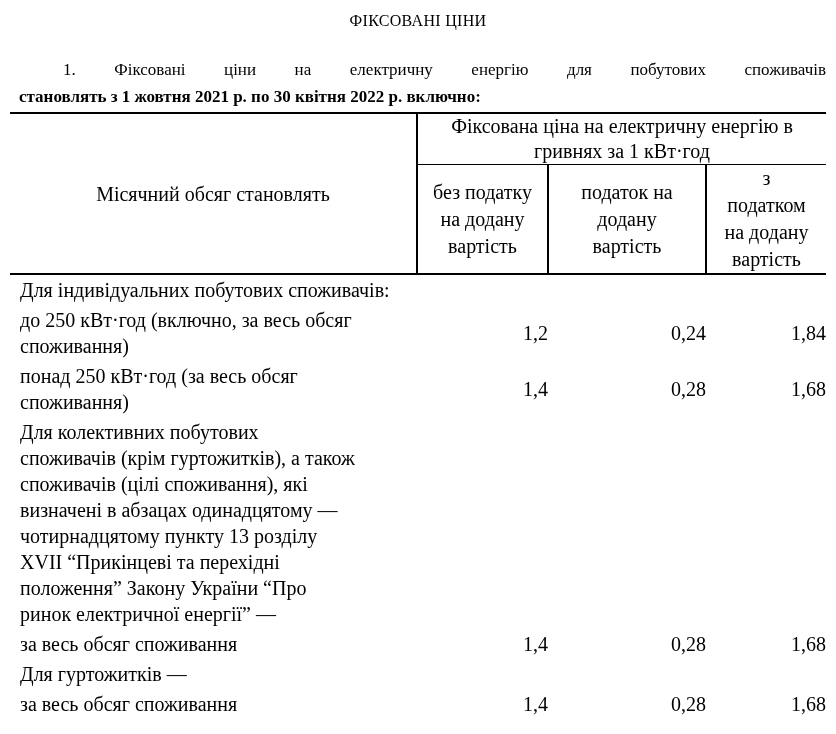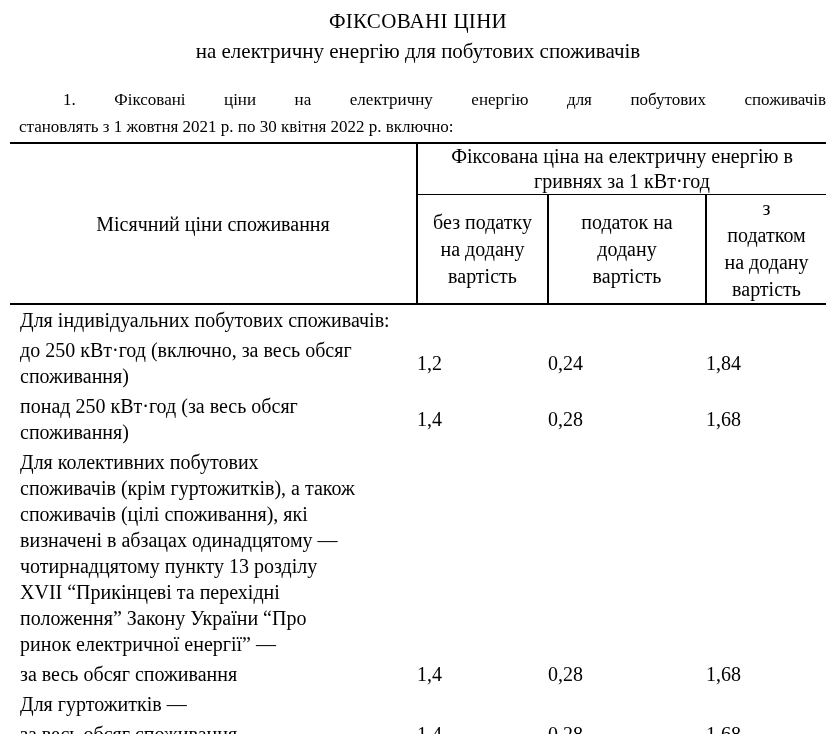--- a/index.html
+++ b/index.html
@@ -13,21 +13,21 @@
     height: 734px;
     overflow: hidden;
     font-family: "Liberation Serif", "DejaVu Serif", serif;
     font-size: 20px;
   }
   .page {
     padding: 6px 10px 0 10px;
   }
   .doc-title {
     text-align: center;
-    font-size: 21px;
+    font-size: 16px;
     line-height: 30px;
     letter-spacing: 0.3px;
   }
   .doc-subtitle {
     text-align: center;
     font-size: 21px;
     line-height: 30px;
   }
   .intro {
     margin-top: 20px;
@@ -35,20 +35,21 @@
     font-size: 17px;
   }
   .intro-line-1 {
     text-indent: 44px;
     text-align: justify;
     text-align-last: justify;
     line-height: 27px;
   }
   .intro-line-2 {
     line-height: 27px;
+    font-weight: bold;
   }
   table.price-table {
     margin-top: 2px;
     width: 816px;
     table-layout: fixed;
     border-collapse: collapse;
     border-top: 2px solid #000;
   }
   table.price-table th {
     font-weight: normal;
@@ -77,46 +78,45 @@
     vertical-align: middle;
     line-height: 26px;
     padding: 2px 0;
   }
   td.label-cell {
     text-align: left;
     padding-left: 10px;
     padding-right: 4px;
   }
   td.num-cell {
-    text-align: left;
+    text-align: right;
   }
 </style>
 </head>
 <body>
 
 <div class="page">
 
   <div class="doc-title">ФІКСОВАНІ ЦІНИ</div>
-  <div class="doc-subtitle">на електричну енергію для побутових споживачів</div>
 
   <div class="intro">
     <div class="intro-line-1">1. Фіксовані ціни на електричну енергію для побутових споживачів</div>
     <div class="intro-line-2">становлять з 1 жовтня 2021 р. по 30 квітня 2022 р. включно:</div>
   </div>
 
   <table class="price-table">
     <colgroup>
       <col style="width:407px">
       <col style="width:131px">
       <col style="width:158px">
       <col style="width:120px">
     </colgroup>
     <thead>
       <tr>
-        <th class="consumption-header" rowspan="2">Місячний ціни споживання</th>
+        <th class="consumption-header" rowspan="2">Місячний обсяг становлять</th>
         <th class="group-header" colspan="3">Фіксована ціна на електричну енергію в<br>гривнях за 1 кВт·год</th>
       </tr>
       <tr class="sub-header-row">
         <th class="sub-no-vat">без податку<br>на додану<br>вартість</th>
         <th class="sub-vat">податок на<br>додану<br>вартість</th>
         <th class="sub-with-vat">з<br>податком<br>на додану<br>вартість</th>
       </tr>
     </thead>
     <tbody>
       <tr>

